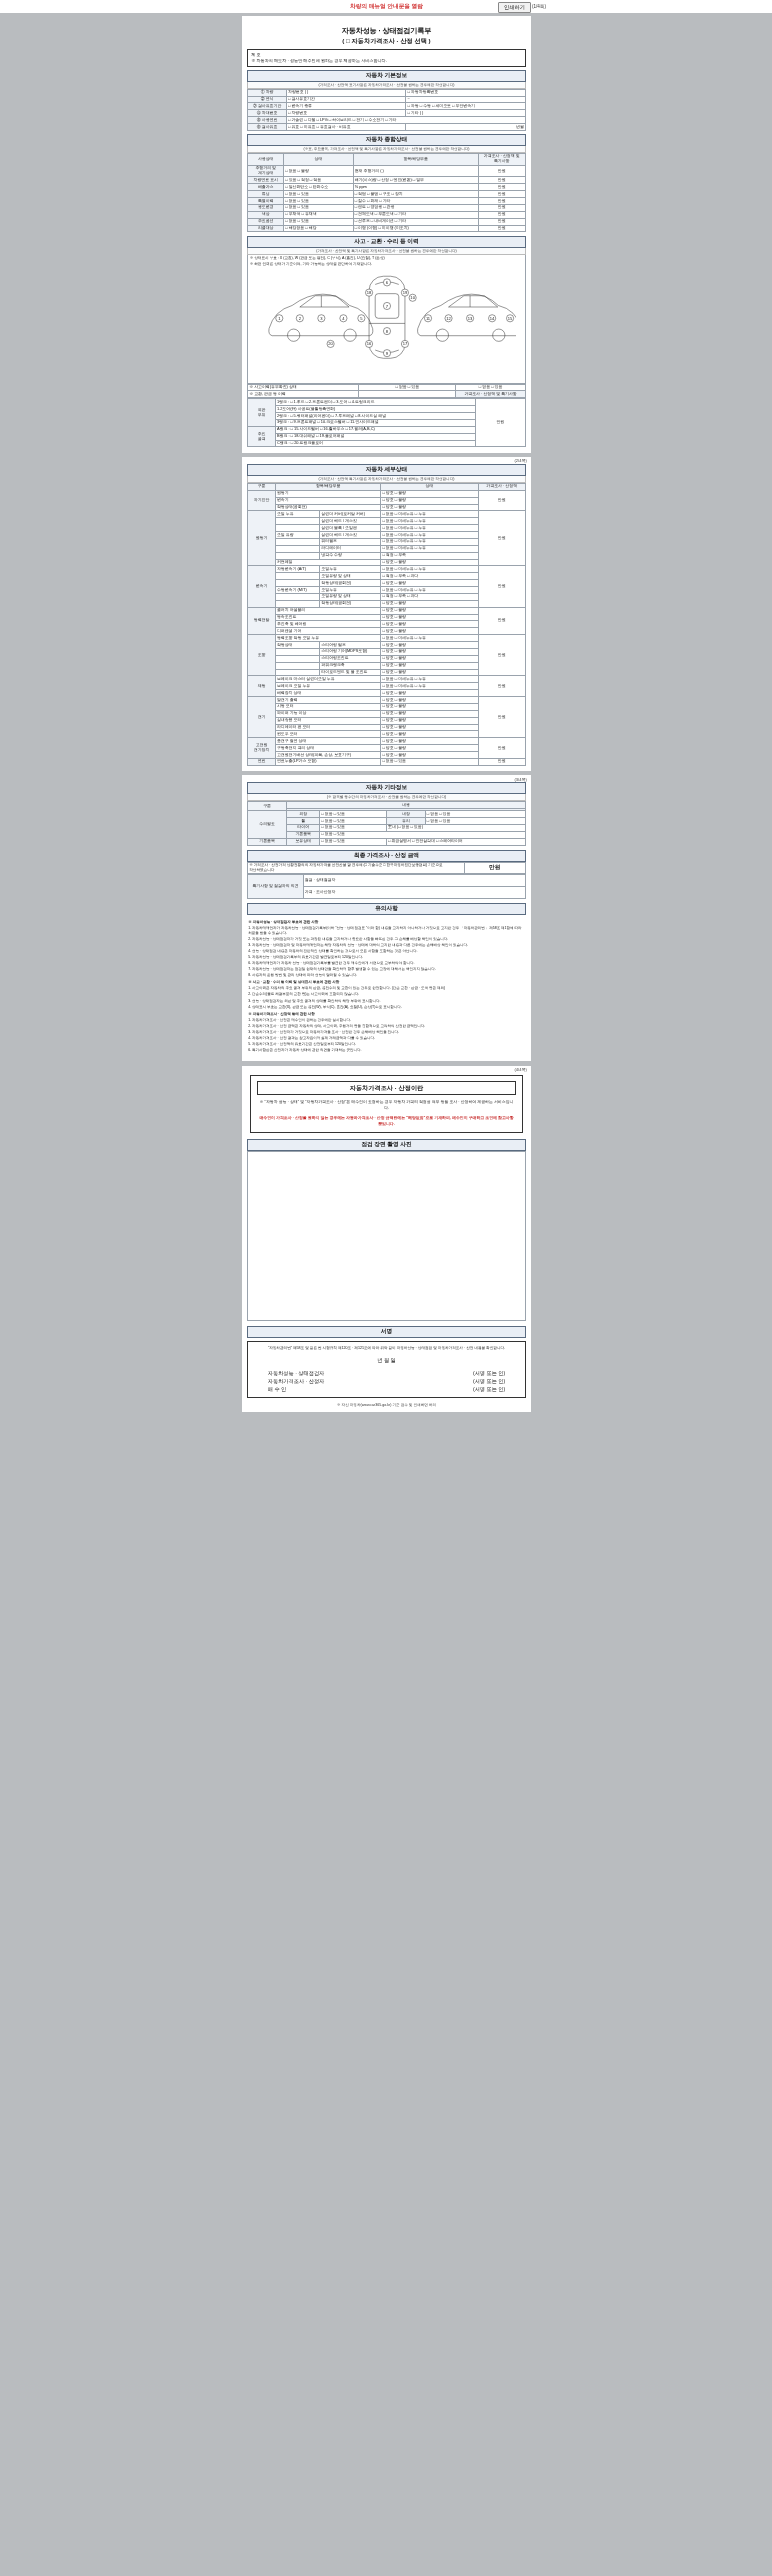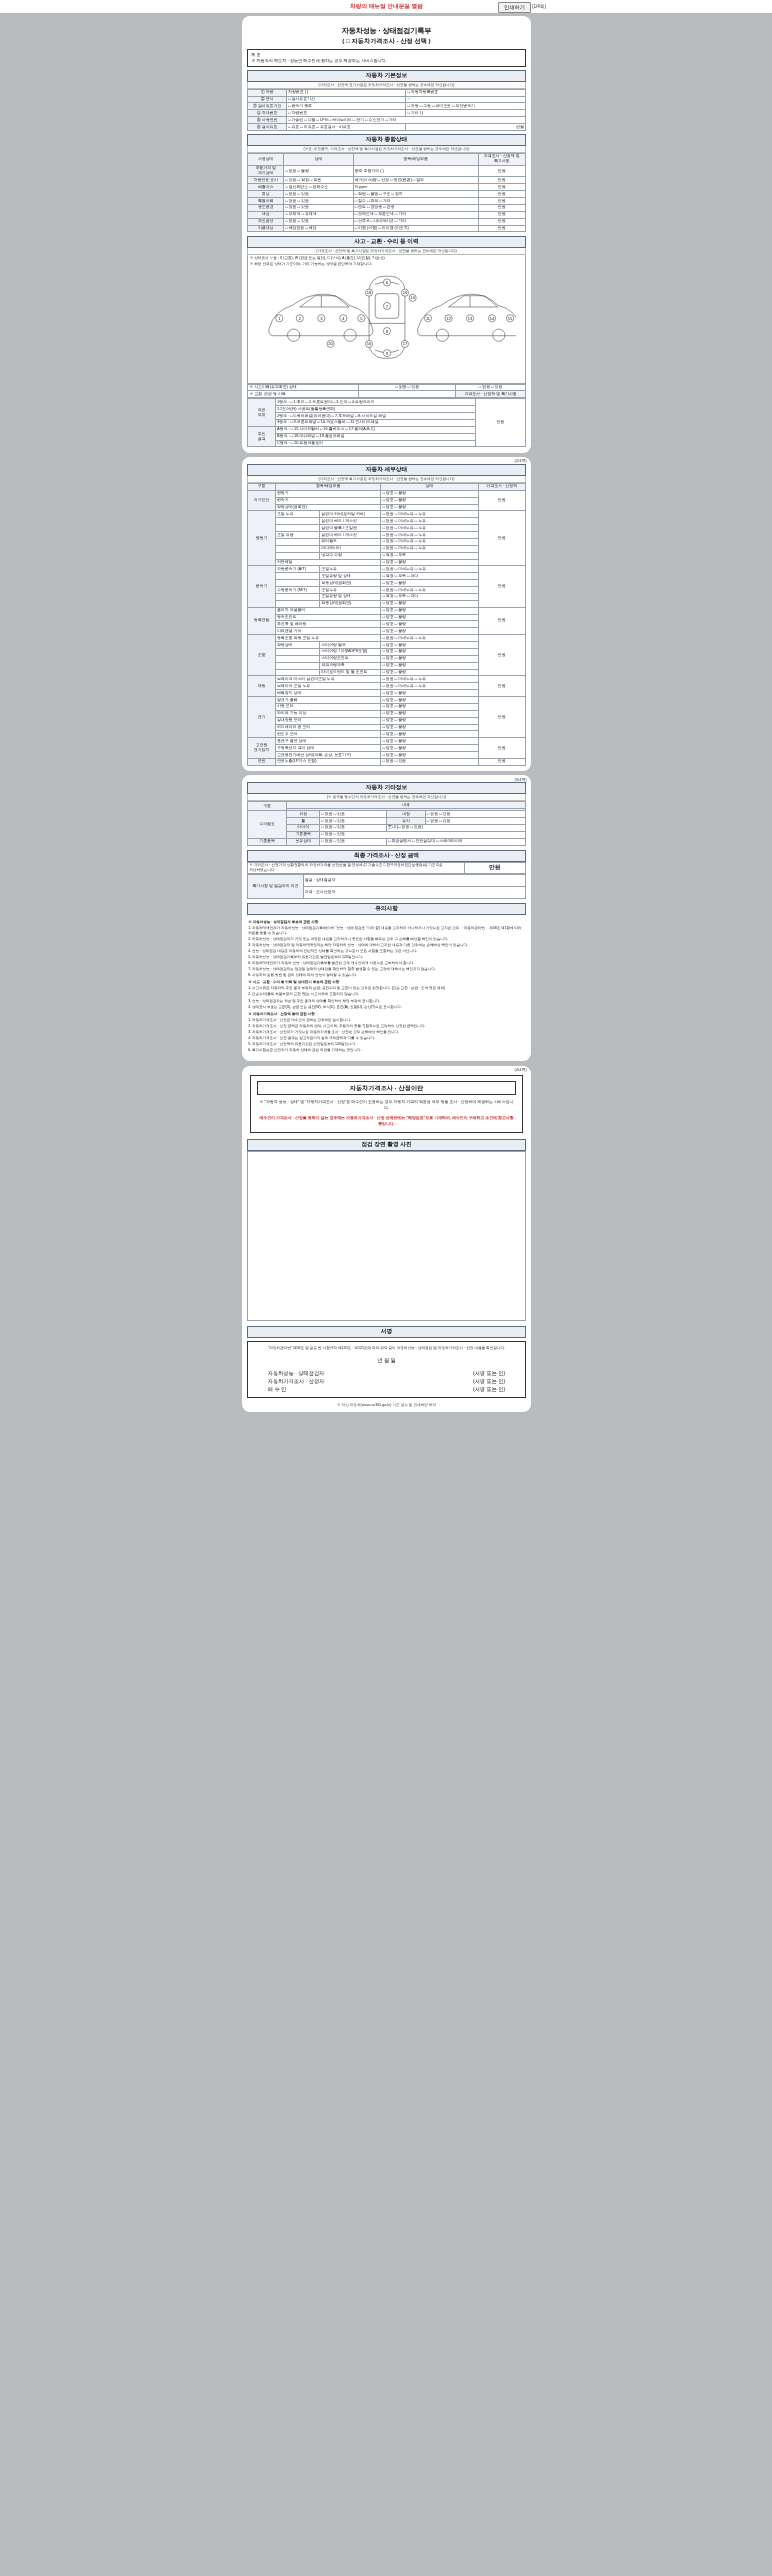--- a/index.html
+++ b/index.html
@@ -21,21 +21,21 @@
   .topbar .title { color:#d03030; font-size:5.7px; font-weight:bold; }
   .topbar .print-btn {
     position:absolute; right:242px; top:2.1px;
     border:0.5px solid #888; background:#f2f2f2; font-size:5.2px;
     padding:1px 5.2px; border-radius:1px; cursor:pointer;
   }
   .topbar .pageno { position:absolute; right:227px; top:3.6px; font-size:4.6px; color:#333; }
 
   .sheet {
     width:289px; margin:3.1px auto 0 auto; background:#ffffff;
-    padding:4.1px 5.2px 5.2px 5.2px; position:relative;border-radius:8px;
+    padding:4.1px 5.2px 5.2px 5.2px; position:relative;
   }
   .sheet + .sheet { margin-top:4.1px; }
   .sheet .pg {
     position:absolute; right:4.1px; top:1.5px; font-size:4.1px; color:#444;
   }
 
   h2.doc-title {
     text-align:center; font-size:7.2px; margin:5.2px 0 1px 0; font-weight:bold;
     letter-spacing:-0.2px;
   }

